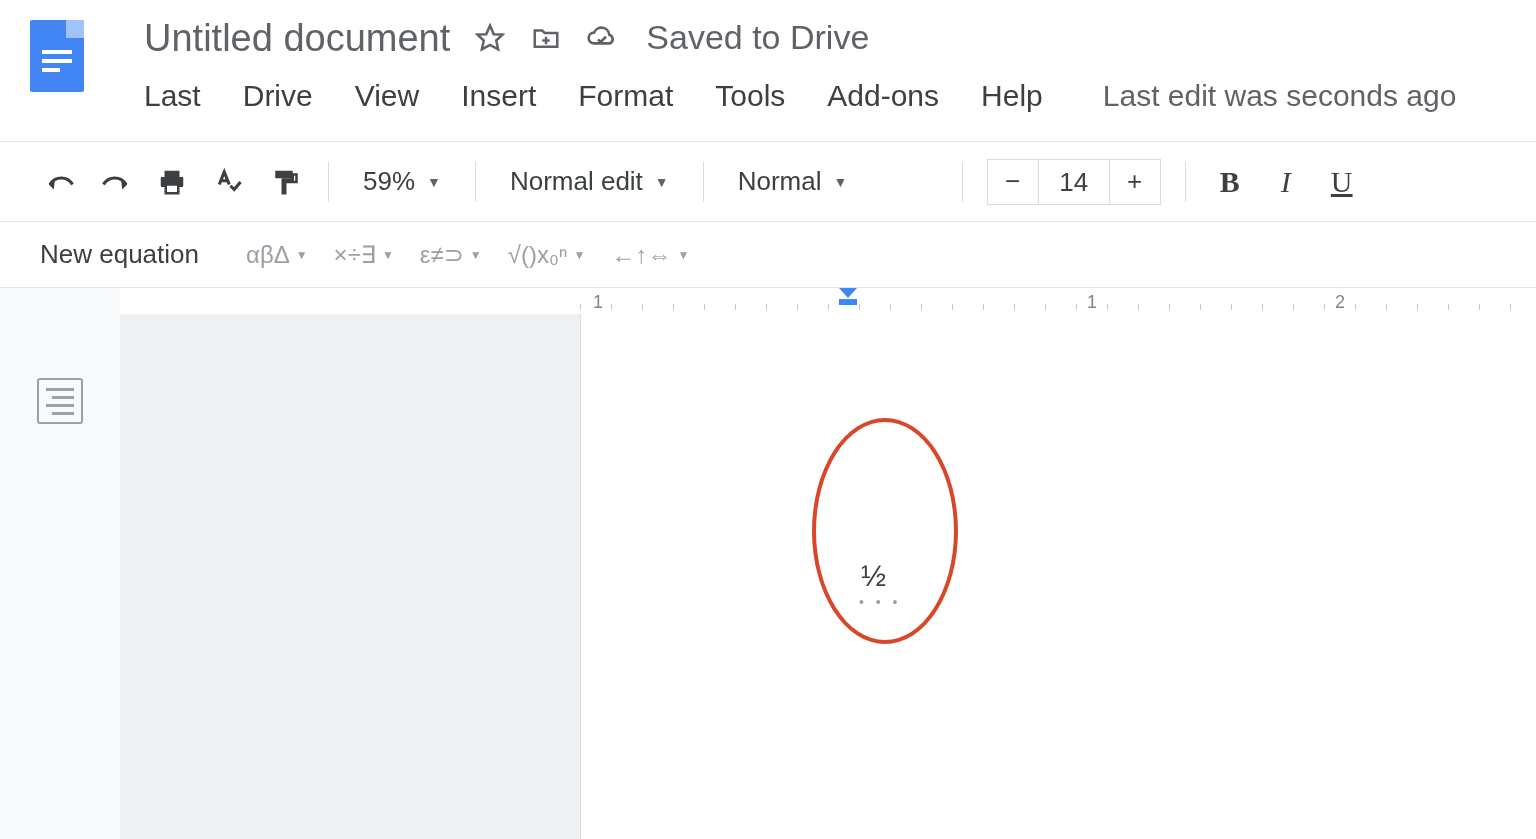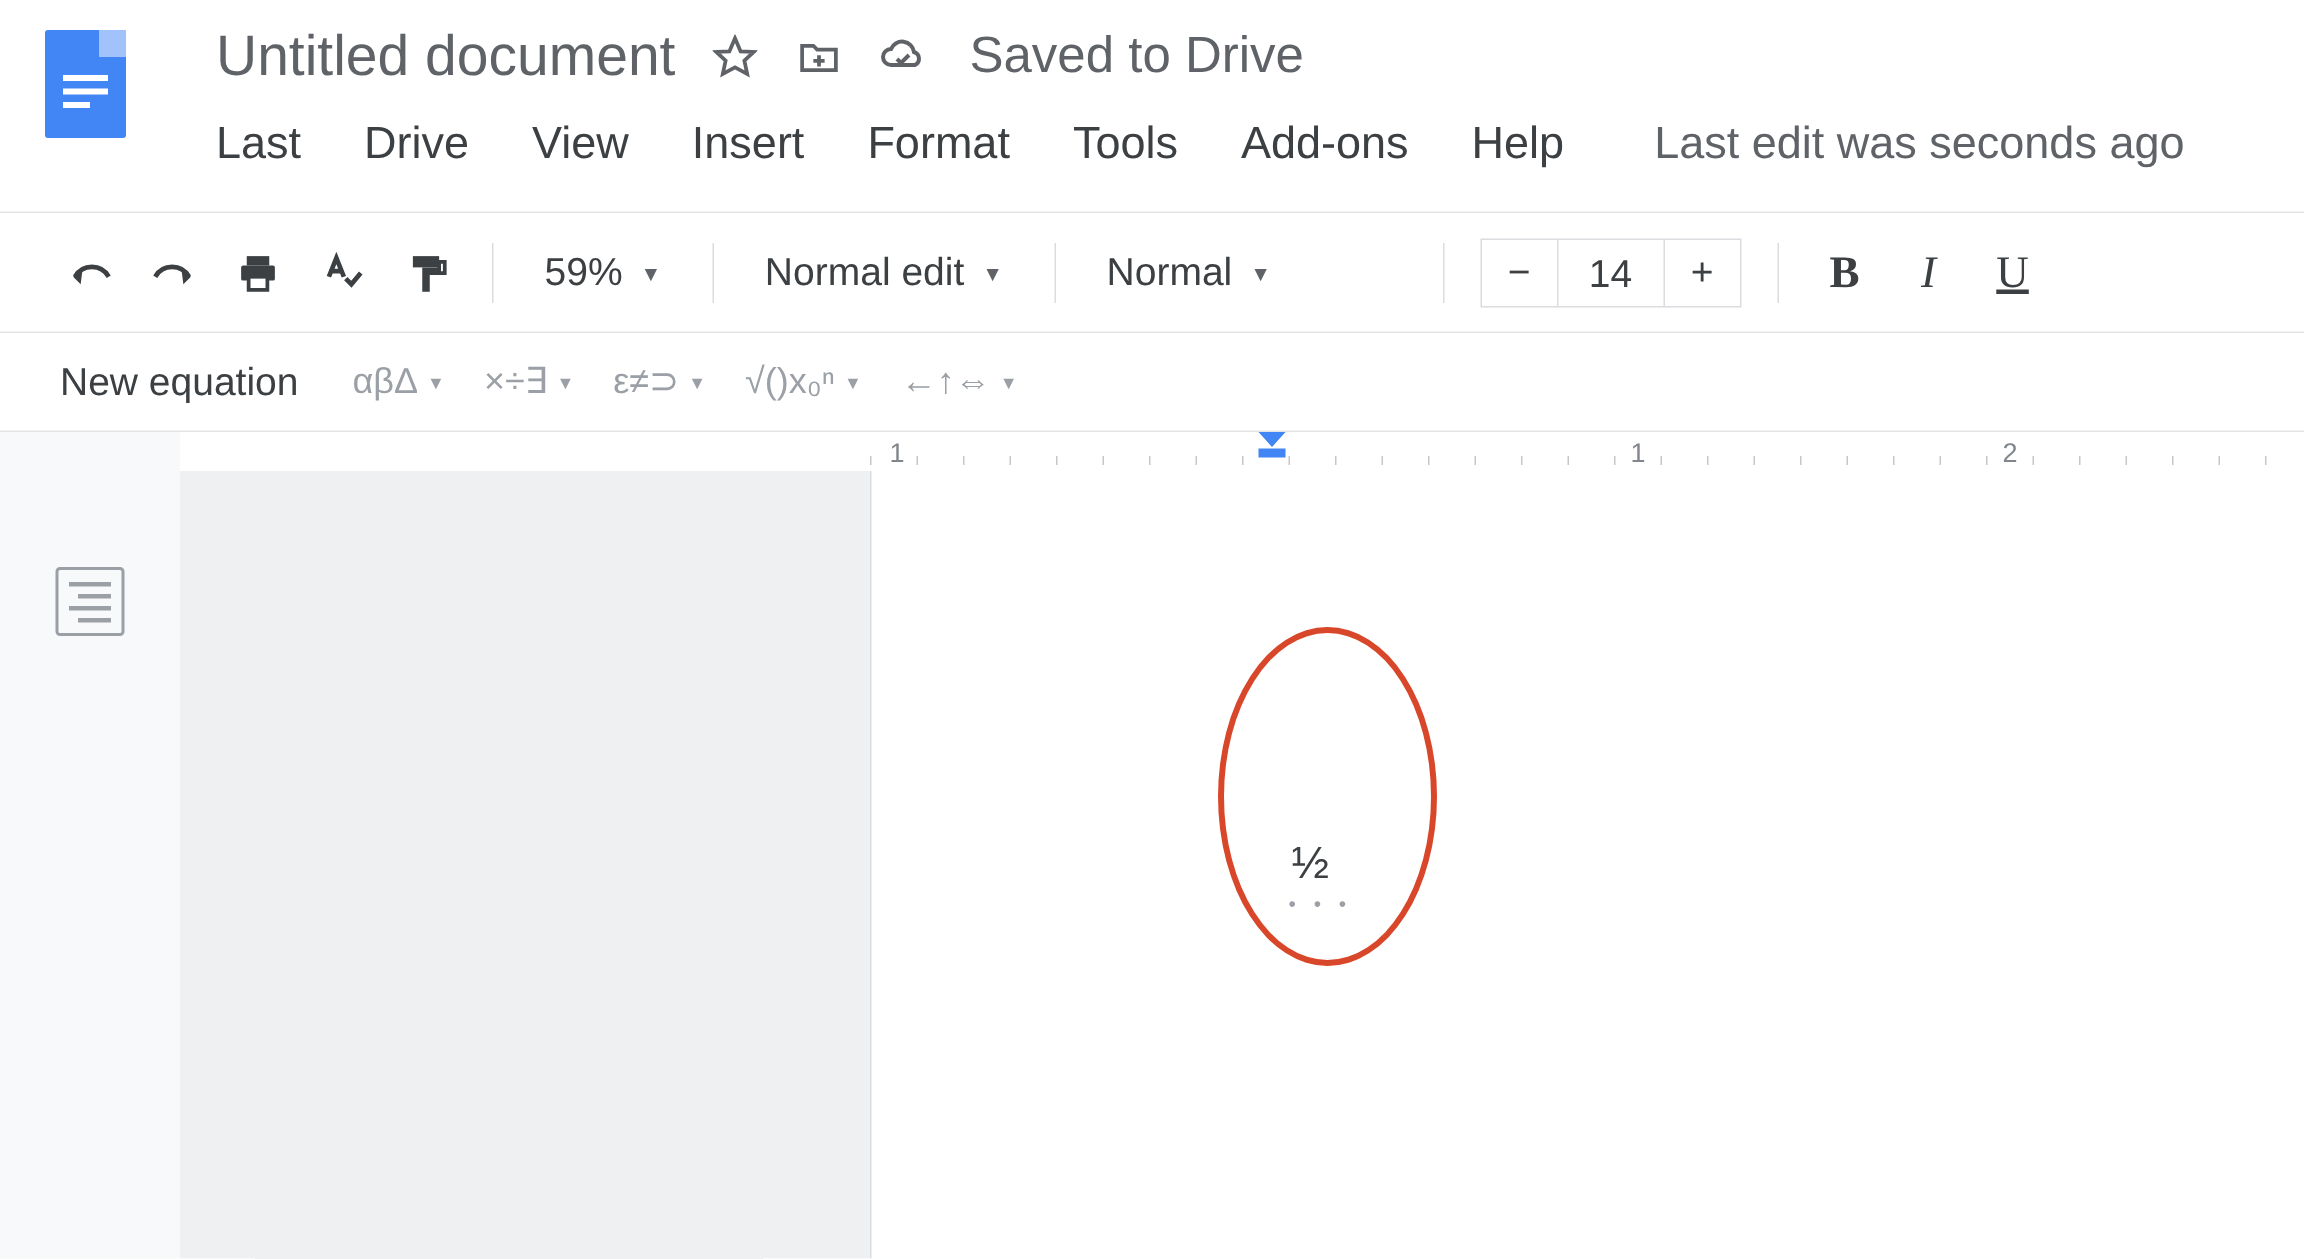--- a/index.html
+++ b/index.html
@@ -24,21 +24,21 @@
   .tb-select .caret{font-size:14px;color:#5f6368}
   .font-size-group{display:flex;align-items:center;border:1px solid #dadce0}
   .font-size-group .step{width:50px;height:44px;display:flex;align-items:center;justify-content:center;font-size:26px;color:#3c4043;cursor:pointer;border-right:1px solid #dadce0}
   .font-size-group .val{width:70px;text-align:center;font-size:26px;border-right:1px solid #dadce0;line-height:44px}
   .font-size-group .step:last-child{border-right:none}
   .fmt{font-size:30px;font-family:"Times New Roman",serif}
   .fmt.bold{font-weight:bold}
   .fmt.italic{font-style:italic}
   .fmt.under{text-decoration:underline}
   .eq-toolbar{display:flex;align-items:center;height:66px;border-bottom:1px solid #e4e4e4;padding:0 40px;gap:26px;box-sizing:border-box;font-size:24px;color:#80868b}
-  .eq-toolbar .lbl{color:#3c4043;font-size:26px;margin-right:10px}
+  .eq-toolbar .lbl{color:#3c4043;font-size:26px;margin-right:21px}
   .eq-group{display:flex;align-items:center;gap:6px;color:#9aa0a6;cursor:pointer}
   .eq-group .caret{font-size:12px}
   .workspace{display:flex;height:calc(839px - 142px - 80px - 66px);background:#f8f9fa;position:relative}
   .outline-rail{width:120px;background:#f8f9fa;border-right:none;padding-top:90px;display:flex;justify-content:center;align-items:flex-start}
   .outline-btn{width:46px;height:46px;border:2px solid #9aa0a6;border-radius:3px;display:flex;flex-direction:column;justify-content:center;gap:5px;padding:0 7px;box-sizing:border-box;cursor:pointer}
   .outline-btn span{display:block;height:3px;background:#9aa0a6}
   .outline-btn span:nth-child(2),.outline-btn span:nth-child(4){margin-left:6px}
   .doc-area{flex:1;position:relative;overflow:hidden}
   .ruler{height:26px;position:relative;background:#fff;border-bottom:1px solid #e8eaed;margin-left:0}
   .ruler-inner{position:absolute;left:0;right:0;top:0;height:100%}

